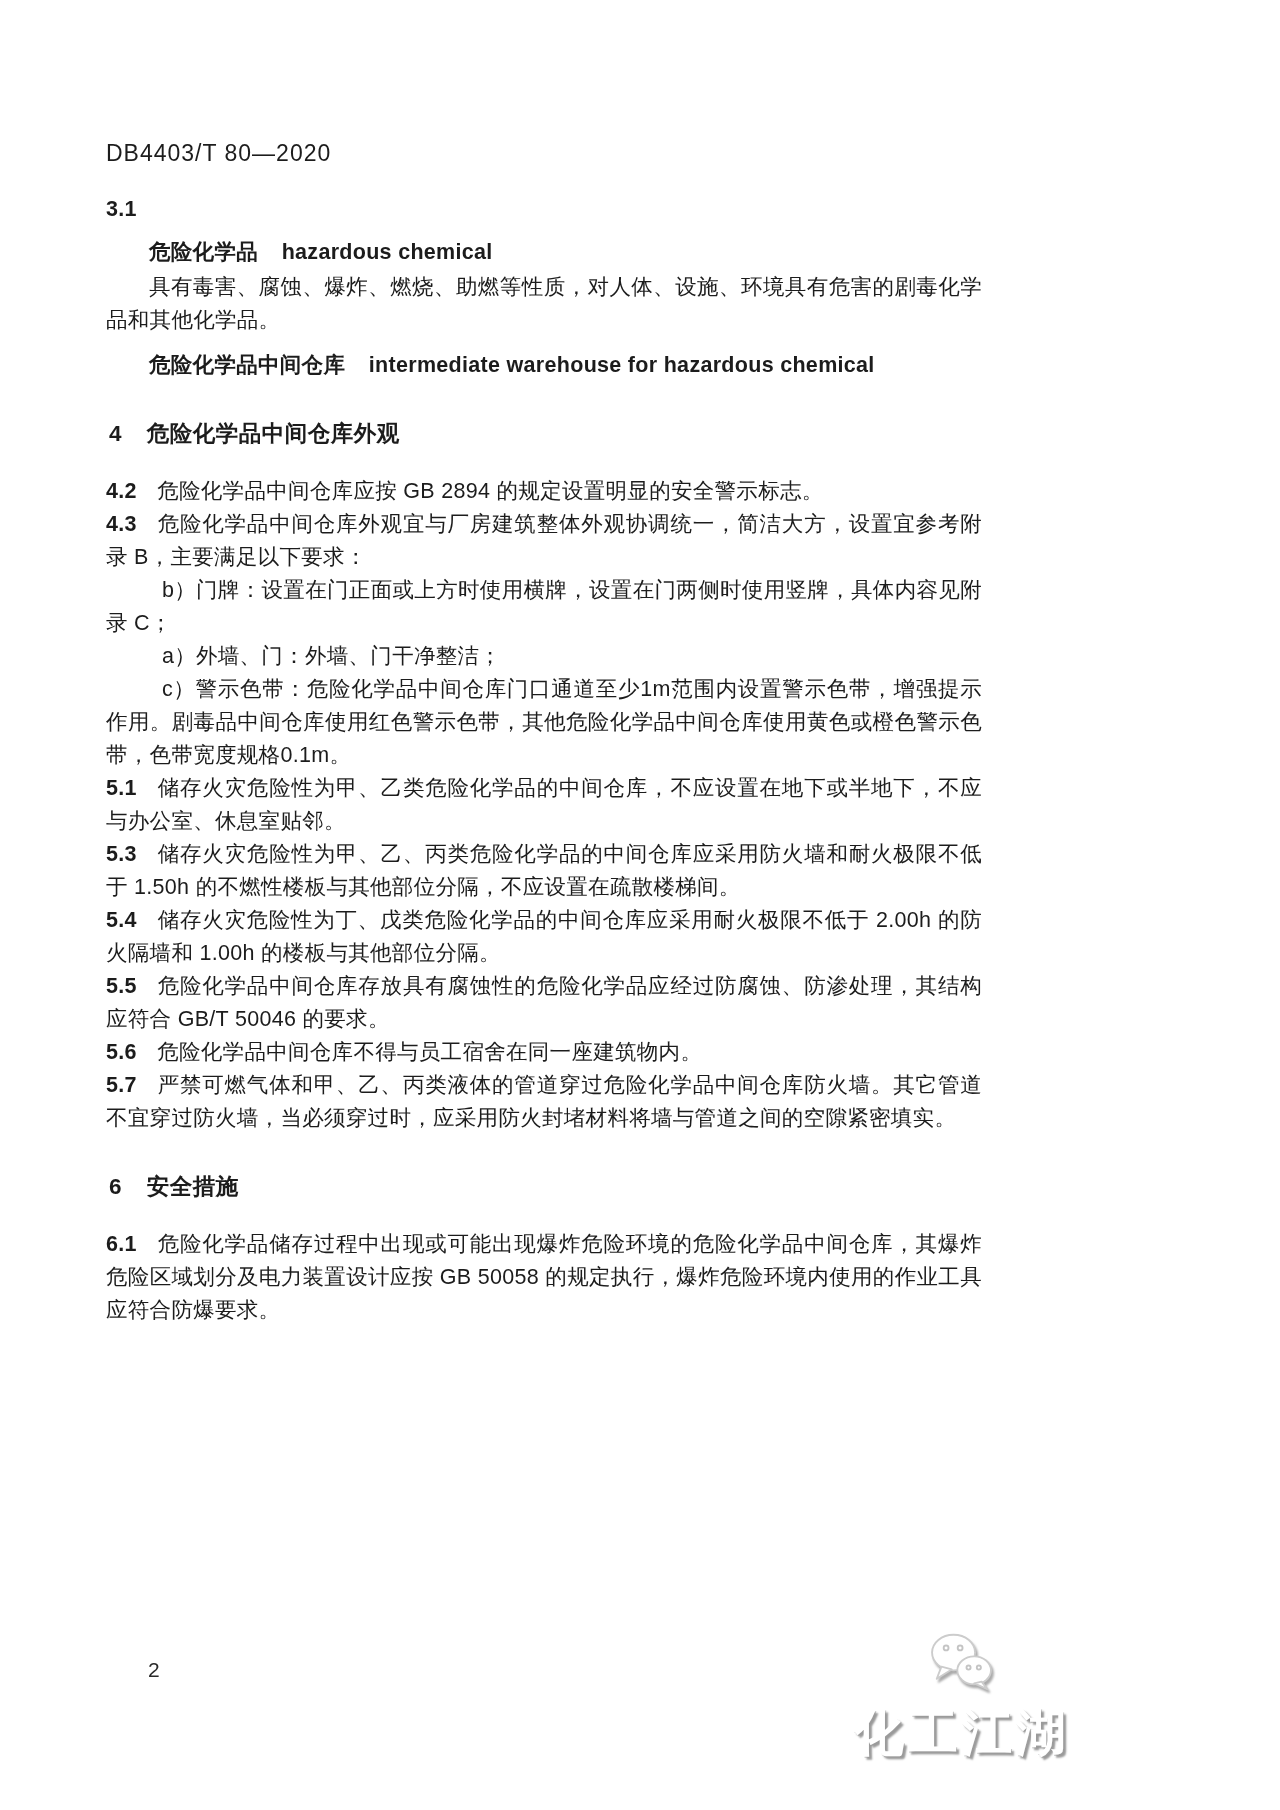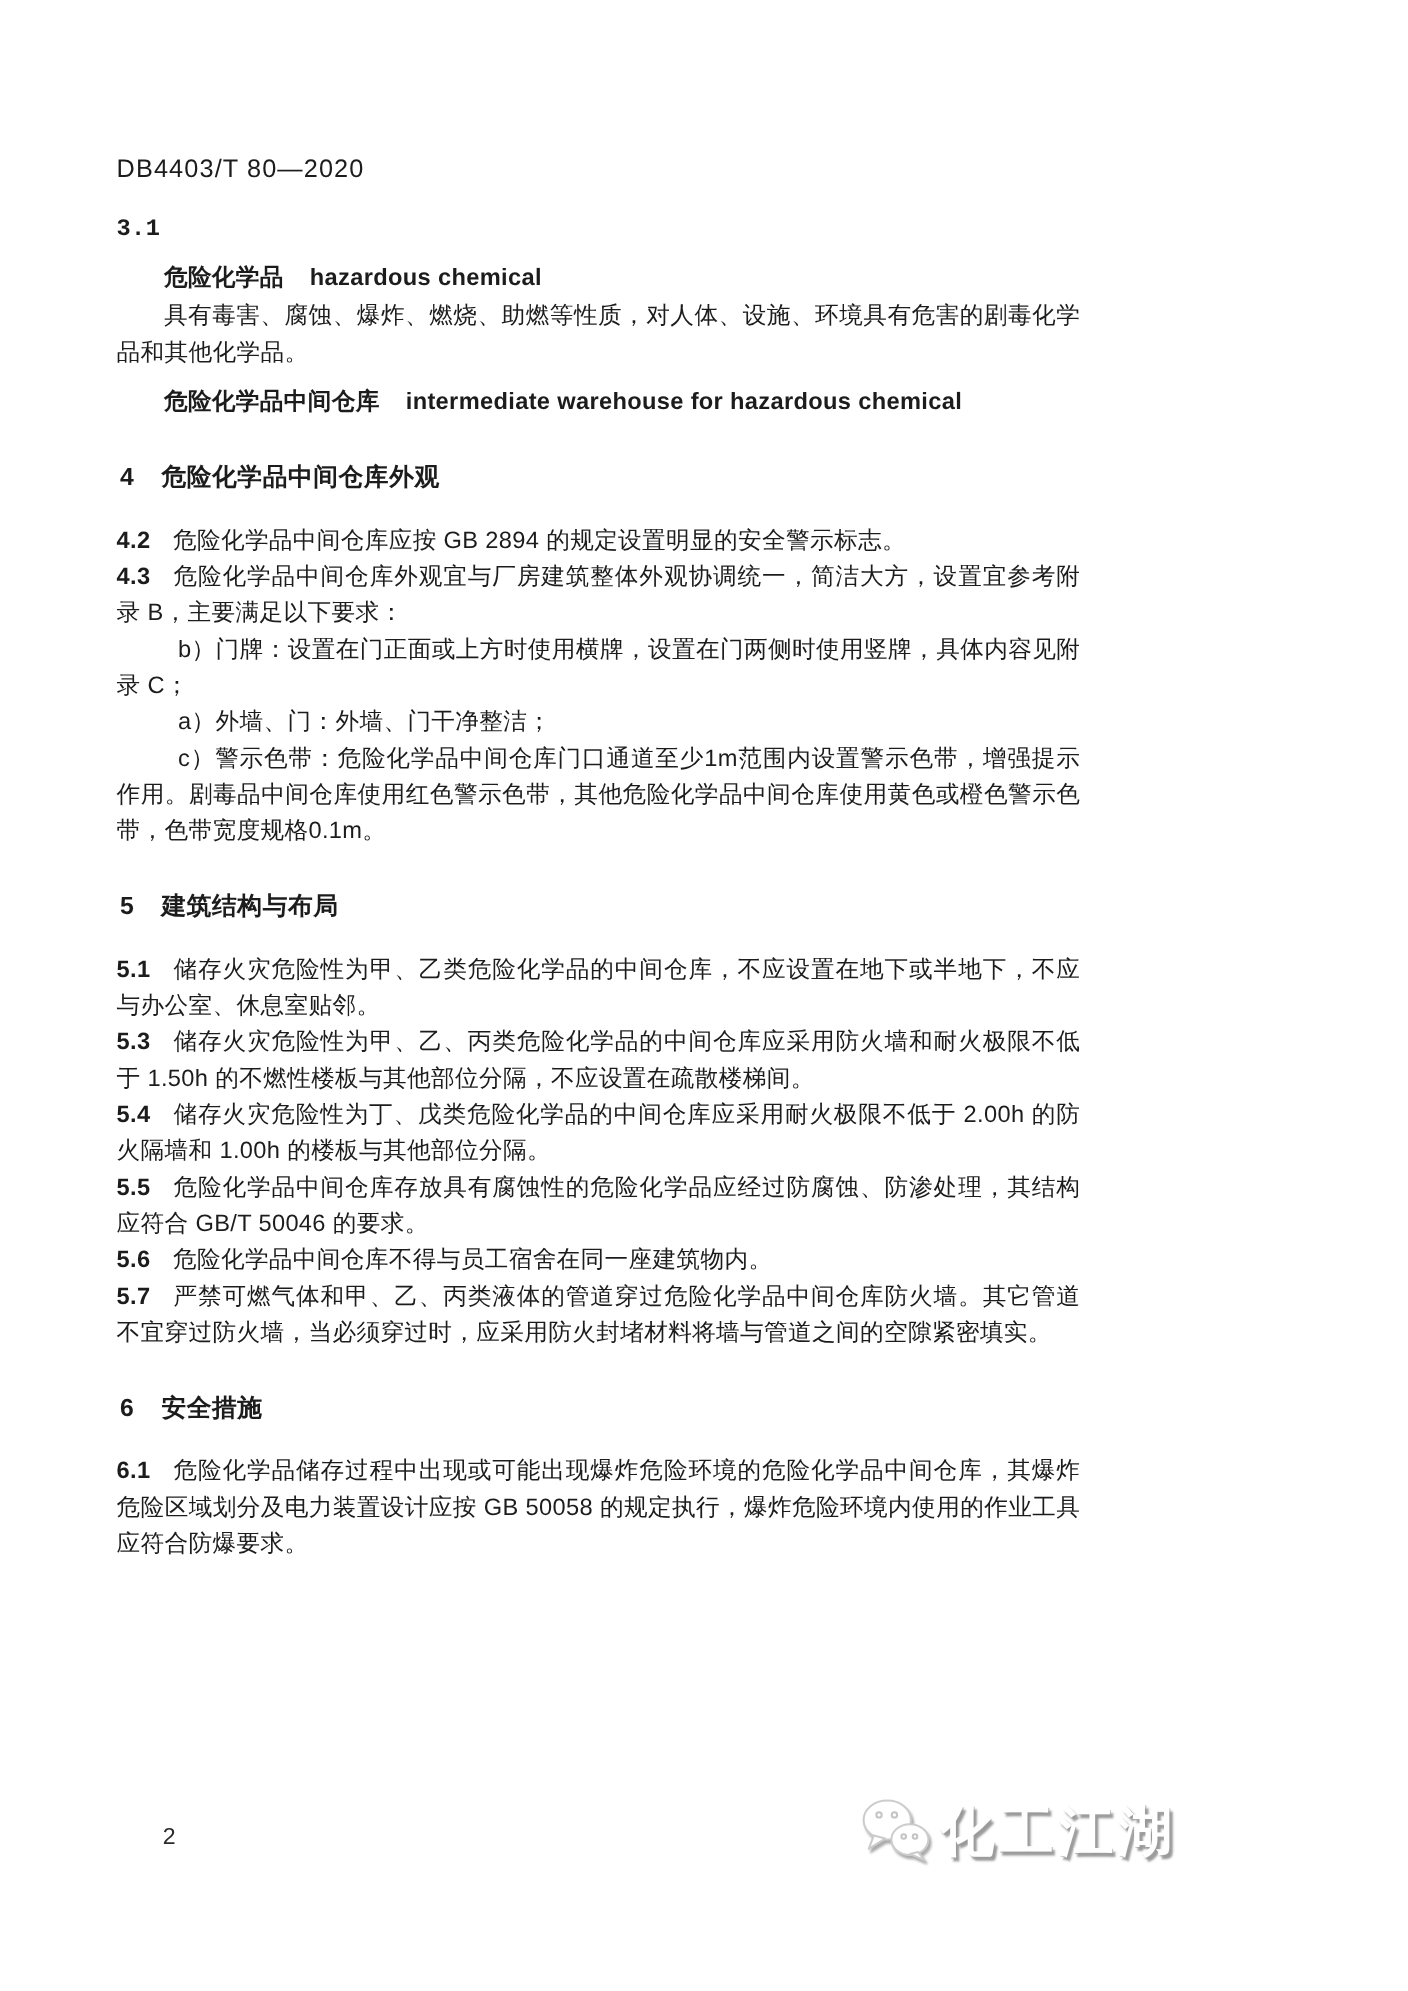--- a/index.html
+++ b/index.html
@@ -25,21 +25,20 @@
   .body-text{
     font-size:21.5px;
     line-height:33px;
     text-align:justify;
     letter-spacing:0.3px;
   }
   .term-num{
     font-size:21.5px;
     font-weight:600;
     margin:0 0 10px 0;
-    font-family:Liberation Mono, monospace;
   }
   .term-title{
     font-weight:700;
     text-indent:2em;
     margin:0 0 2px 0;
   }
   .term-title .en{ margin-left:1.1em; font-weight:700;}
   .term-def{ text-indent:2em; margin:0 0 12px 0;}
   h2.section-heading{
     font-size:22.5px;
@@ -58,20 +57,21 @@
     left:148px; top:1658px;
     font-size:21px;
     color:#2a2a2a;
   }
   .watermark{
     position:absolute;
     right:2px; top:1632px;
     display:flex;
     align-items:center;
     gap:6px;
+    flex-direction:column;
   }
   .watermark .wm-icon{
     filter:drop-shadow(2px 3px 1px rgba(150,150,150,0.8));
   }
   .watermark .wm-text{
     font-size:50px;
     font-weight:700;
     color:#ffffff;
     letter-spacing:4px;
     text-shadow:3px 3px 2px #9a9a9a, 1px 1px 0 #c8c8c8;
@@ -101,23 +101,20 @@
     <p class="clause body-text">
       <span class="clause-num">4.2</span><span>危险化学品中间仓库应按 GB 2894 的规定设置明显的安全警示标志。</span>
     </p>
     <p class="clause body-text">
       <span class="clause-num">4.3</span><span>危险化学品中间仓库外观宜与厂房建筑整体外观协调统一，简洁大方，设置宜参考附录 B，主要满足以下要求：</span>
     </p>
     <p class="subitem body-text">b）门牌：设置在门正面或上方时使用横牌，设置在门两侧时使用竖牌，具体内容见附录 C；</p>
     <p class="subitem body-text">a）外墙、门：外墙、门干净整洁；</p>
     <p class="subitem body-text">c）警示色带：危险化学品中间仓库门口通道至少1m范围内设置警示色带，增强提示作用。剧毒品中间仓库使用红色警示色带，其他危险化学品中间仓库使用黄色或橙色警示色带，色带宽度规格0.1m。</p>
 
-    <h2 class="section-heading">
-      <span class="sec-num">5</span><span>建筑结构与布局</span>
-    </h2>
     <p class="clause body-text">
       <span class="clause-num">5.1</span><span>储存火灾危险性为甲、乙类危险化学品的中间仓库，不应设置在地下或半地下，不应与办公室、休息室贴邻。</span>
     </p>
     <p class="clause body-text">
       <span class="clause-num">5.3</span><span>储存火灾危险性为甲、乙、丙类危险化学品的中间仓库应采用防火墙和耐火极限不低于 1.50h 的不燃性楼板与其他部位分隔，不应设置在疏散楼梯间。</span>
     </p>
     <p class="clause body-text">
       <span class="clause-num">5.4</span><span>储存火灾危险性为丁、戊类危险化学品的中间仓库应采用耐火极限不低于 2.00h 的防火隔墙和 1.00h 的楼板与其他部位分隔。</span>
     </p>
     <p class="clause body-text">

